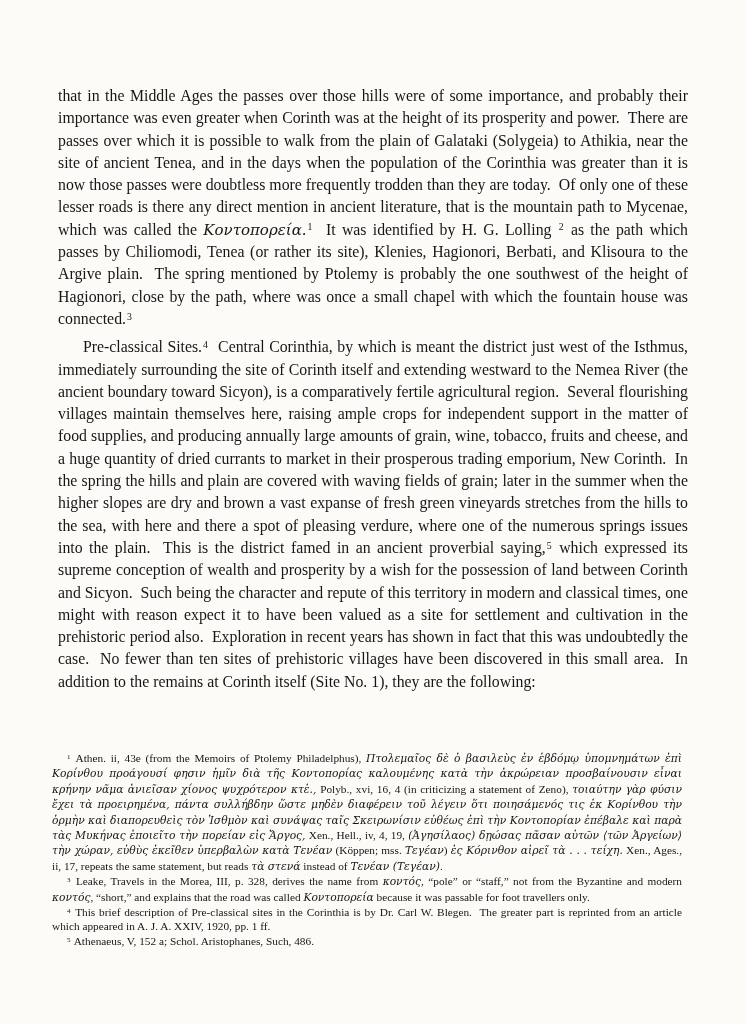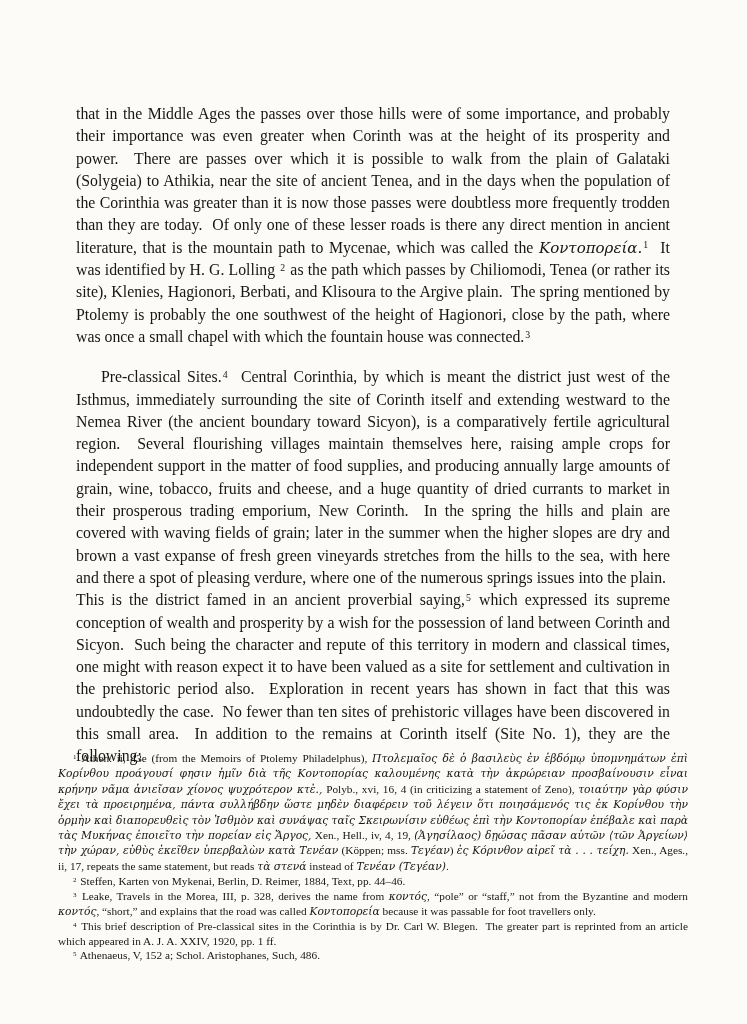--- a/index.html
+++ b/index.html
@@ -41,29 +41,29 @@
   }
   .body-text {
     position: absolute;
     top: 85px;
     left: 58px;
     width: 630px;
     font-size: 15.8px;
     line-height: 22.3px;
     text-align: justify;
   }
-  .para { margin: 18px; }
+  .para { margin: 0; }
   .para.indented {
     margin-top: 6px;
     text-indent: 25px;
   }
   .footnotes {
     position: absolute;
     top: 751px;
-    left: 58px;
+    left: 52px;
     width: 630px;
     font-size: 11.3px;
     line-height: 14.4px;
     text-align: justify;
   }
   .fn {
     margin: 0;
     text-indent: 14px;
   }
   sup.fnmark {
@@ -87,19 +87,18 @@
 <div class="page">
 
 
   <div class="body-text">
     <p class="para"><span class="">that in the Middle Ages the passes over those hills were of some importance, and probably their importance was even greater when Corinth was at the height of its prosperity and power.&nbsp; There are passes over which it is possible to walk from the plain of Galataki (Solygeia) to Athikia, near the site of ancient Tenea, and in the days when the population of the Corinthia was greater than it is now those passes were doubtless more frequently trodden than they are today.&nbsp; Of only one of these lesser roads is there any direct mention in ancient literature, that is the mountain path to Mycenae, which was called the </span><span class="gk">Κοντοπορεία.</span><sup class="fnmark">1</sup><span class="">&nbsp; It was identified by H. G. Lolling </span><sup class="fnmark">2</sup><span class=""> as the path which passes by Chiliomodi, Tenea (or rather its site), Klenies, Hagionori, Berbati, and Klisoura to the Argive plain.&nbsp; The spring mentioned by Ptolemy is probably the one southwest of the height of Hagionori, close by the path, where was once a small chapel with which the fountain house was connected.</span><sup class="fnmark">3</sup></p>
     <p class="para indented"><span class="it ">Pre-classical Sites.</span><sup class="fnmark">4</sup><span class="">&nbsp; Central Corinthia, by which is meant the district just west of the Isthmus, immediately surrounding the site of Corinth itself and extending westward to the Nemea River (the ancient boundary toward Sicyon), is a comparatively fertile agricultural region.&nbsp; Several flourishing villages maintain themselves here, raising ample crops for independent support in the matter of food supplies, and producing annually large amounts of grain, wine, tobacco, fruits and cheese, and a huge quantity of dried currants to market in their prosperous trading emporium, New Corinth.&nbsp; In the spring the hills and plain are covered with waving fields of grain; later in the summer when the higher slopes are dry and brown a vast expanse of fresh green vineyards stretches from the hills to the sea, with here and there a spot of pleasing verdure, where one of the numerous springs issues into the plain.&nbsp; This is the district famed in an ancient proverbial saying,</span><sup class="fnmark">5</sup><span class=""> which expressed its supreme conception of wealth and prosperity by a wish for the possession of land between Corinth and Sicyon.&nbsp; Such being the character and repute of this territory in modern and classical times, one might with reason expect it to have been valued as a site for settlement and cultivation in the prehistoric period also.&nbsp; Exploration in recent years has shown in fact that this was undoubtedly the case.&nbsp; No fewer than ten sites of prehistoric villages have been discovered in this small area.&nbsp; In addition to the remains at Corinth itself (Site No. 1), they are the following:</span></p>
   </div>
 
   <div class="footnotes">
     <p class="fn"><sup class="fnmark">1</sup><span class=""> Athen. ii, 43e (from the </span><span class="it ">Memoirs</span><span class=""> of Ptolemy Philadelphus), </span><span class="gk">Πτολεμαῖος δὲ ὁ βασιλεὺς ἐν ἑβδόμῳ ὑπομνημάτων ἐπὶ Κορίνθου προάγουσί φησιν ἡμῖν διὰ τῆς Κοντοπορίας καλουμένης κατὰ τὴν ἀκρώρειαν προσβαίνουσιν εἶναι κρήνην νᾶμα ἀνιεῖσαν χίονος ψυχρότερον κτἑ.,</span><span class=""> Polyb., xvi, 16, 4 (in criticizing a statement of Zeno), </span><span class="gk">τοιαύτην γὰρ φύσιν ἔχει τὰ προειρημένα, πάντα συλλήβδην ὥστε μηδὲν διαφέρειν τοῦ λέγειν ὅτι ποιησάμενός τις ἐκ Κορίνθου τὴν ὁρμὴν καὶ διαπορευθεὶς τὸν Ἰσθμὸν καὶ συνάψας ταῖς Σκειρωνίσιν εὐθέως ἐπὶ τὴν Κοντοπορίαν ἐπέβαλε καὶ παρὰ τὰς Μυκήνας ἐποιεῖτο τὴν πορείαν εἰς Ἄργος,</span><span class=""> Xen., </span><span class="it ">Hell.</span><span class="">, iv, 4, 19, </span><span class="gk">(Ἀγησίλαος) δῃώσας πᾶσαν αὐτῶν ⟨τῶν Ἀργείων⟩ τὴν χώραν, εὐθὺς ἐκεῖθεν ὑπερβαλὼν κατὰ Τενέαν</span><span class=""> (Köppen; mss. </span><span class="gk">Τεγέαν</span><span class="">) </span><span class="gk">ἐς Κόρινθον αἱρεῖ τὰ . . . τείχη.</span><span class=""> Xen., </span><span class="it ">Ages.</span><span class="">, ii, 17, repeats the same statement, but reads </span><span class="gk">τὰ στενά</span><span class=""> instead of </span><span class="gk">Τενέαν (Τεγέαν)</span><span class="">.</span></p>
-    <p class="fn"><sup class="fnmark">2</sup><span class=""> Steffen, </span><span class="it ">Karten von Mykenai</span><span class="">, Berlin, D. Reimer, 1884, Text, pp. 44–46.</span></p>
     <p class="fn"><sup class="fnmark">3</sup><span class=""> Leake, </span><span class="it ">Travels in the Morea</span><span class="">, III, p. 328, derives the name from </span><span class="gk">κοντός</span><span class="">, “pole” or “staff,” not from the Byzantine and modern </span><span class="gk">κοντός</span><span class="">, “short,” and explains that the road was called </span><span class="gk">Κοντοπορεία</span><span class=""> because it was passable for foot travellers only.</span></p>
     <p class="fn"><sup class="fnmark">4</sup><span class=""> This brief description of Pre-classical sites in the Corinthia is by Dr. Carl W. Blegen.&nbsp; The greater part is reprinted from an article which appeared in </span><span class="it ">A. J. A.</span><span class=""> XXIV, 1920, pp. 1 ff.</span></p>
     <p class="fn"><sup class="fnmark">5</sup><span class=""> Athenaeus, V, 152 a; Schol. Aristophanes, </span><span class="it ">Such</span><span class="">, 486.</span></p>
   </div>
 
 </div>
 
 </body></html>

